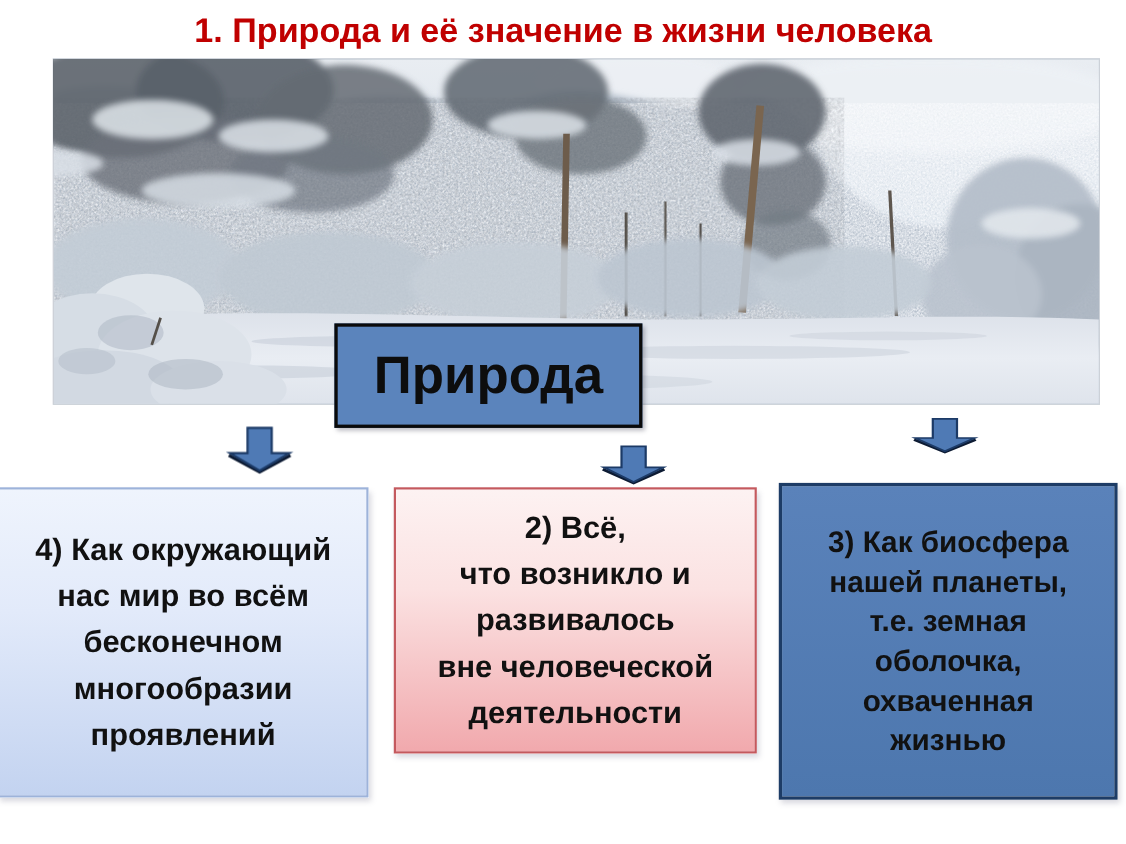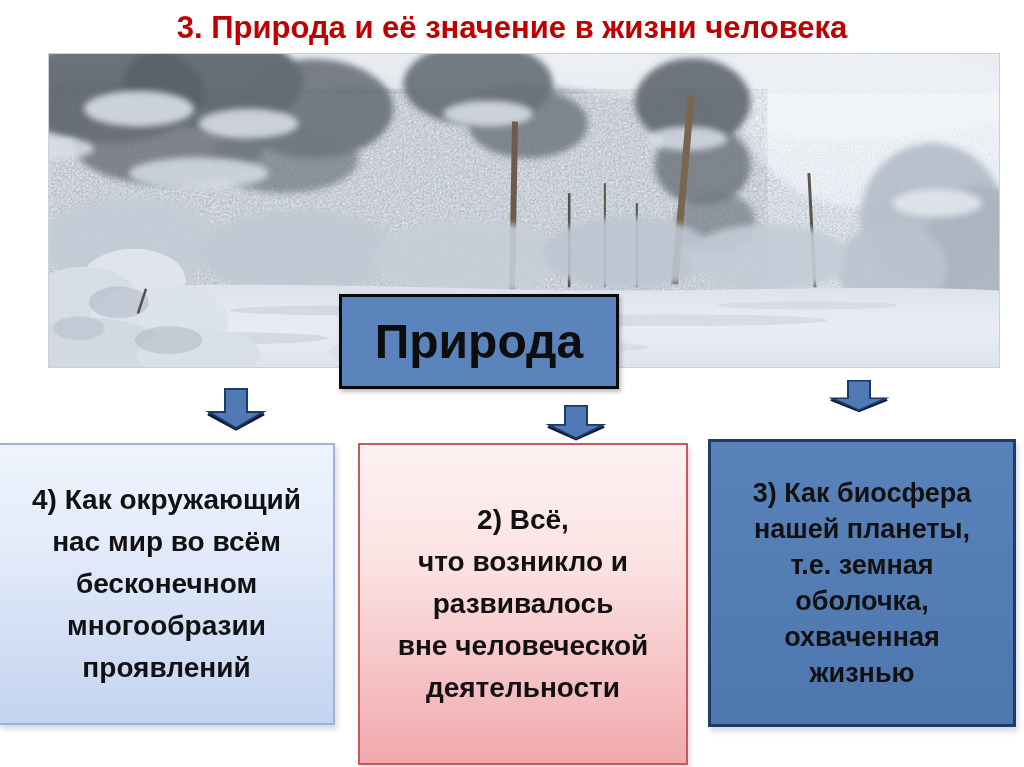--- a/index.html
+++ b/index.html
@@ -23,21 +23,21 @@
     color:var(--title-red);letter-spacing:0px;
   }
 
   .photo{
     position:absolute;left:48px;top:53px;width:952px;height:315px;
     border:1px solid #ccd1d8;overflow:hidden;background:#cfd8e1;
   }
   .photo svg{display:block;width:100%;height:100%;}
 
   .nature-box{
-    position:absolute;left:339px;top:294px;width:280px;height:95px;
+    position:absolute;left:304px;top:294px;width:280px;height:95px;
     background:var(--steel-blue);
     border:3px solid #0a0a0a;
     display:flex;align-items:center;justify-content:center;
     font-weight:bold;font-size:48px;color:#0d0d0d;
     box-shadow:2px 3px 4px rgba(60,60,80,.35);
   }
 
   .arrow{position:absolute;}
   .arrow svg{display:block;width:100%;height:100%;overflow:visible;}
   .arrow-1{left:207px;top:388px;width:58px;height:41px;}
@@ -51,38 +51,38 @@
     white-space:pre-line;
     box-shadow:2px 4px 5px rgba(125,125,150,.30);
   }
   .defbox-1{
     left:-2px;top:443px;width:337px;height:282px;
     font-size:28px;line-height:42px;
     background:linear-gradient(180deg,#eff4fd 0%,#e2eafa 40%,#c3d3f0 100%);
     border:2px solid var(--box1-border);
   }
   .defbox-2{
-    left:358px;top:443px;width:330px;height:322px;
+    left:358px;top:443px;width:330px;height:242px;
     font-size:28px;line-height:42px;
     background:linear-gradient(180deg,#fdf2f2 0%,#fbe2e2 38%,#f1a9ad 100%);
     border:2px solid var(--box2-border);
   }
   .defbox-3{
     left:708px;top:439px;width:308px;height:288px;
     font-size:27px;line-height:36px;
     background:linear-gradient(180deg,#5a82ba 0%,#4d77ae 100%);
     border:3px solid var(--box3-border);
   }
 </style>
 </head>
 <body>
 
 <div class="slide">
 
-  <div class="slide-title">3. Природа и её значение в жизни человека</div>
+  <div class="slide-title">1. Природа и её значение в жизни человека</div>
 
   <div class="photo">
     <svg viewBox="0 0 952 315" preserveAspectRatio="none" aria-hidden="true">
       <defs>
         <linearGradient id="sky" x1="0" y1="0" x2="0" y2="1">
           <stop offset="0" stop-color="#e9edf2"></stop>
           <stop offset="0.5" stop-color="#d6dfe8"></stop>
           <stop offset="1" stop-color="#c4cfda"></stop>
         </linearGradient>
         <linearGradient id="snow" x1="0" y1="0" x2="0" y2="1">

